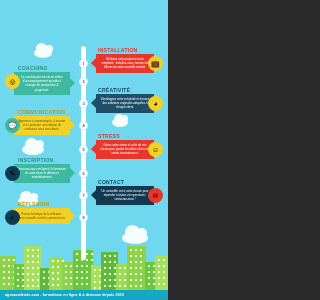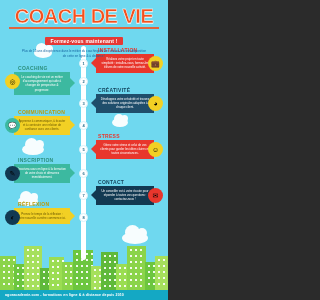--- a/index.html
+++ b/index.html
@@ -193,26 +193,20 @@
 <div class="poster">
 
   <div class="sky"></div>
 
   <div class="cloud c1"></div>
   <div class="cloud c2"></div>
   <div class="cloud c3"></div>
   <div class="cloud c4"></div>
   <div class="cloud c5"></div>
 
-  <div class="header">
-    <div class="title">COACH DE VIE</div>
-    <div class="rule"></div>
-    <div class="subtitle-pill">Formez-vous maintenant !</div>
-    <div class="lede">Plus de 15 ans d'expérience dans le métier du coaching de vie : suivez-le à vos disposition de cette en ligne &amp; à distance !</div>
-  </div>
 
   <div class="spine"></div>
 
   <div id="steps-layer">
       <div class="block right-block" style="top: 48px; left: 96px;">
         <div class="label" style="color: rgb(232, 54, 44);">INSTALLATION</div>
         <div class="bubble left-tail" style="background: rgb(232, 54, 44); color: rgb(232, 54, 44);">
           <span style="color: rgb(255, 255, 255);">Réalisez votre projet en toute simplicité : installez-vous, formez-les élèves de votre nouvelle activité.</span>
         </div>
       </div>

